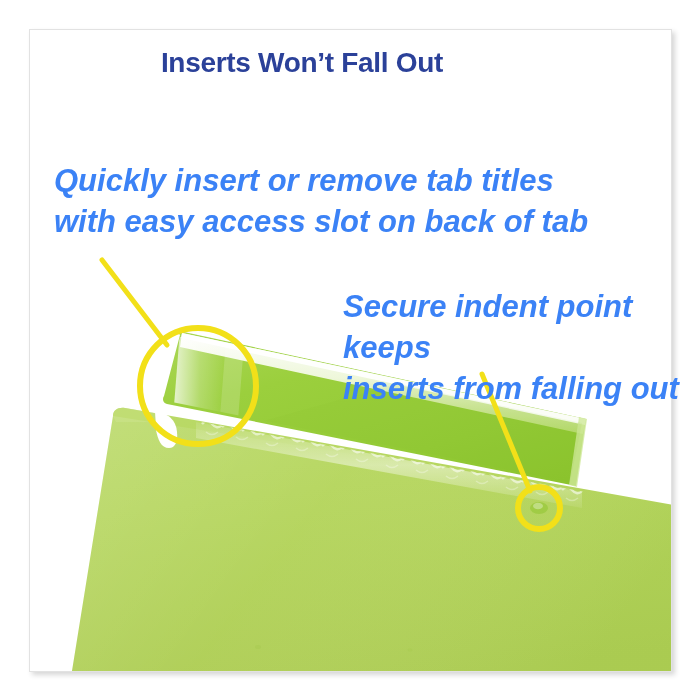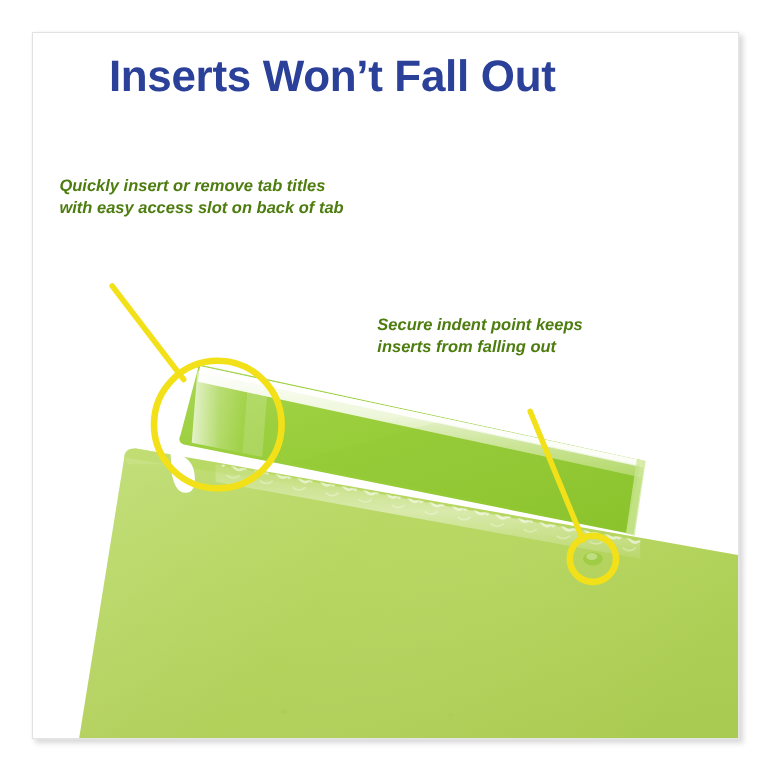--- a/index.html
+++ b/index.html
@@ -45,33 +45,33 @@
     pointer-events: none;
   }
   .headline {
     position: absolute;
     left: 0;
     top: 48px;
     width: 604px;
     text-align: center;
     font-family: "Liberation Sans", sans-serif;
     font-weight: bold;
-    font-size: 40px;
+    font-size: 28px;
     letter-spacing: -0.3px;
     color: #2b4199;
     line-height: 1.1;
   }
   .callout {
     position: absolute;
     font-family: "Liberation Sans", sans-serif;
     font-style: italic;
     font-weight: bold;
-    font-size: 15px;
+    font-size: 31px;
     line-height: 1.33;
-    color: #4d7c0f;
+    color: #3b82f6;
     white-space: pre-line;
   }
   #callout-left  { left: 54px;  top: 160px; }
   #callout-right { left: 343px; top: 274px; margin-top: 12px; }
 </style>
 </head>
 <body>
 
 <div id="stage">
 

